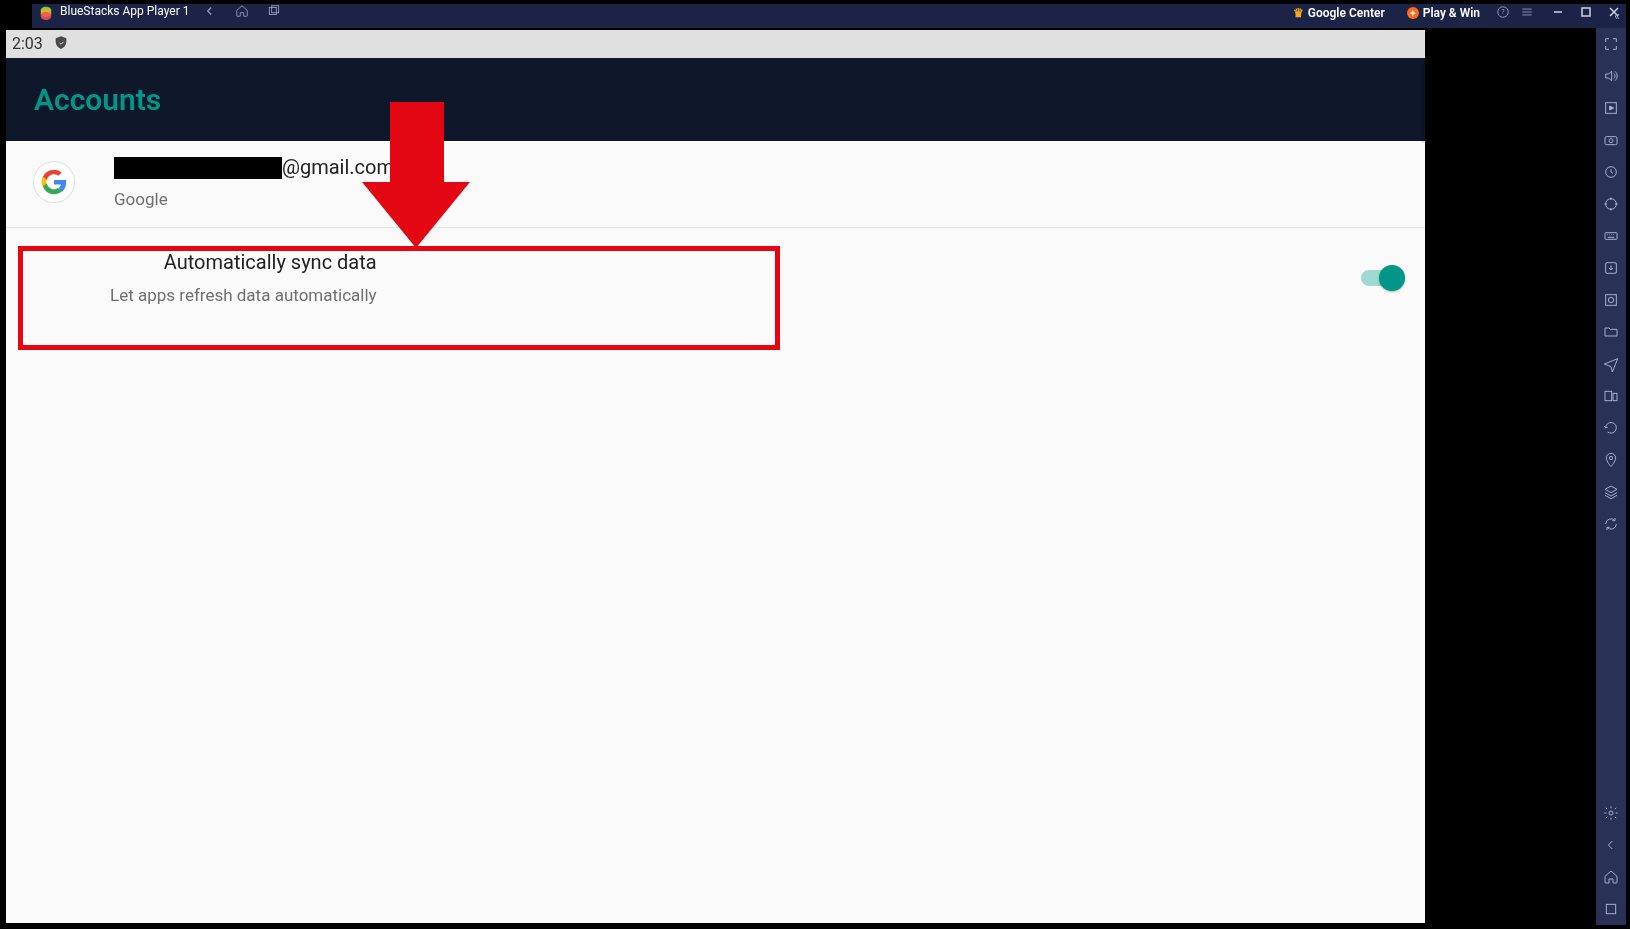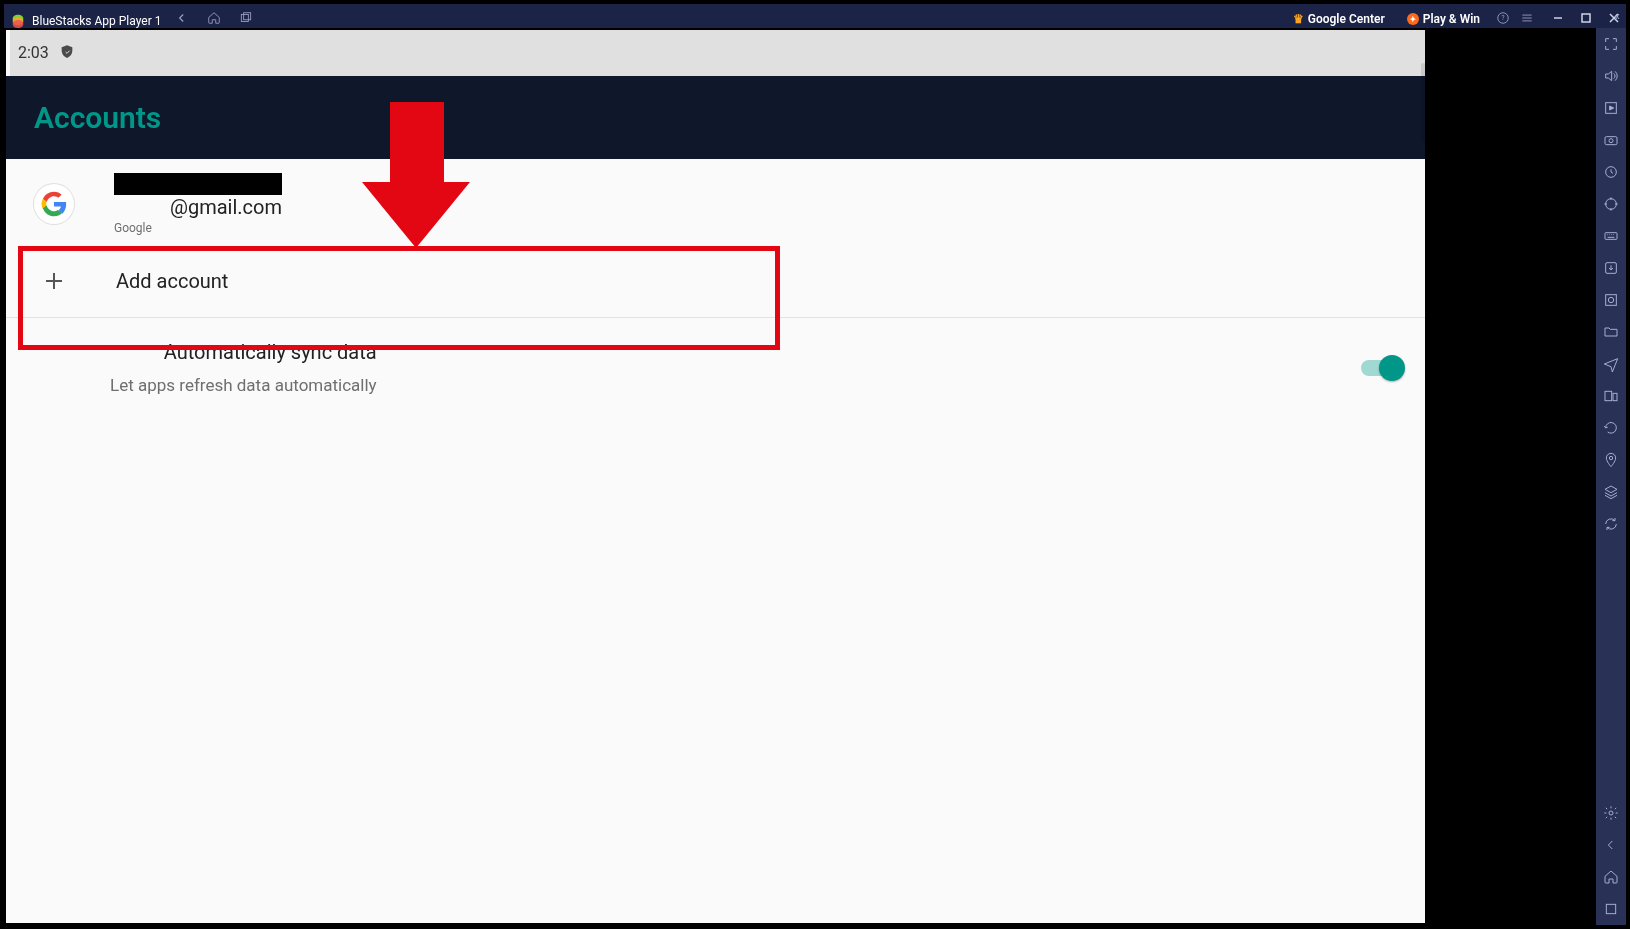--- a/index.html
+++ b/index.html
@@ -1,55 +1,55 @@
 <!DOCTYPE html>
 <html><head>
 <meta charset="utf-8">
 <style>
   * { box-sizing: border-box; margin: 0; padding: 0; }
   html, body { width: 1630px; height: 929px; font-family: -apple-system, BlinkMacSystemFont, "Segoe UI", Roboto, Arial, sans-serif; background: #000; overflow: hidden; }
   .outer-frame { width: 1630px; height: 929px; border: 4px solid #000; background: #000; position: relative; }
 
   
-  .titlebar { height: 24px; background: #1b2347; display: flex; align-items: flex-end; color: #cfd3e6; font-size: 12px; padding-left: 6px; }
+  .titlebar { height: 24px; background: #1b2347; display: flex; align-items: flex-start; color: #cfd3e6; font-size: 12px; padding-left: 6px; margin-left: 28px; }
   .titlebar .logo { width: 16px; height: 16px; margin-right: 6px; }
   .titlebar .title-text { color: #fff; font-size: 12px; }
   .titlebar .nav-icons { display: flex; align-items: center; margin-left: 14px; gap: 18px; }
   .titlebar .nav-icons svg, .titlebar .nav-icons .glyph { width:14px; height:14px; fill:#9aa0c4; color:#9aa0c4; }
   .titlebar .spacer { flex: 1; }
   .titlebar .right-group { display: flex; align-items: center; gap: 10px; padding-right: 6px; }
   .titlebar .pill { display:flex; align-items:center; gap:4px; font-size:12px; color:#fff; font-weight:600; padding:2px 6px; border-radius:3px; cursor:pointer; }
   .titlebar .crown { color:#f6a623; font-size:12px; }
   .titlebar .orb { width:12px; height:12px; background:#ff6a1a; border-radius:50%; display:inline-flex; align-items:center; justify-content:center; color:#fff; font-size:8px; }
   .titlebar .win-ctrl { display:flex; align-items:center; gap:16px; margin-left:8px; }
   .titlebar .win-ctrl svg { width:12px; height:12px; stroke:#cfd3e6; fill:none; stroke-width:1.5; }
 
   
   .app-region { position: absolute; top:24px; left:0; width:1424px; height:calc(100% - 24px); background:#fafafa; border-right:1px solid #000; }
   .app-region-outline { position:absolute; top:0; left:0; right:0; bottom:0; border:2px solid #000; pointer-events:none; }
 
   
-  .statusbar { height:48px; background:#e0e0e0; display:flex; align-items:center; padding:0 8px; color:#333; font-size:16px;margin-left:6px; }
+  .statusbar { height:30px; background:#e0e0e0; display:flex; align-items:center; padding:0 8px; color:#333; font-size:16px; }
   .statusbar .time { font-weight:400; margin-right:10px; }
   .statusbar .shield { width:16px; height:16px; }
 
   
   .settings-header { background:#0f172a; padding: 24px 30px 24px 30px; }
   .settings-header h1 { color:#009688; font-size:30px; font-weight:600; }
 
   
   .content { background:#fafafa; }
   .section-label { color:#009688; font-size:18px; font-weight:600; padding:30px 0 14px 106px; }
 
   .account-row { display:flex; align-items:center; padding:14px 16px; cursor:pointer; gap:40px; }
   .account-row .icon-wrap { width:40px; height:40px; border-radius:50%; background:#fff; display:flex; align-items:center; justify-content:center; box-shadow:0 0 0 1px #e0e0e0; margin-left:14px; }
   .account-row .text-wrap { display:flex; flex-direction:column; }
-  .account-row .email-line { display:flex; align-items:flex-end; gap:0; font-size:20px; color:#222;flex-direction:column; }
+  .account-row .email-line { display:flex; align-items:flex-end; gap:0; font-size:20px; color:#222; }
   .account-row .redact { width:168px; height:22px; background:#000; display:inline-block; }
-  .account-row .provider { font-size:12px; color:#6f6f6f; margin-top:2px; }
+  .account-row .provider { font-size:17px; color:#6f6f6f; margin-top:10px; }
 
   .plus-row { display:flex; align-items:center; padding:20px 16px; gap:50px; cursor:pointer; }
   .plus-row .plus-icon { width:24px; height:24px; margin-left:22px; }
   .plus-row .label { font-size:20px; color:#222; }
 
   .divider { height:1px; background:#e2e2e2; margin:4px 0 0 0; }
 
   .sync-row { display:flex; align-items:center; padding:22px 22px 22px 106px; justify-content:space-between; }
   .sync-row .sync-text .t { font-size:20px; color:#222;text-align:right; }
   .sync-row .sync-text .s { font-size:17px; color:#6f6f6f; margin-top:11px; }
@@ -164,28 +164,20 @@
         </div>
         <div class="text-wrap">
           <div class="email-line">
             <span class="redact"></span>
             <span>@gmail.com</span>
           </div>
           <div class="provider">Google</div>
         </div>
       </div>
 
-      <div class="plus-row">
-        <span class="plus-icon">
-          <svg viewBox="0 0 24 24">
-              <path d="M12 4v16M4 12h16" stroke="#555" stroke-width="2"></path>
-            </svg>
-        </span>
-        <span class="label">Add account</span>
-      </div>
 
       <div class="divider"></div>
 
       <div class="sync-row">
         <div class="sync-text">
           <div class="t">Automatically sync data</div>
           <div class="s">Let apps refresh data automatically</div>
         </div>
         <div class="toggle">
           <div class="track"></div>

